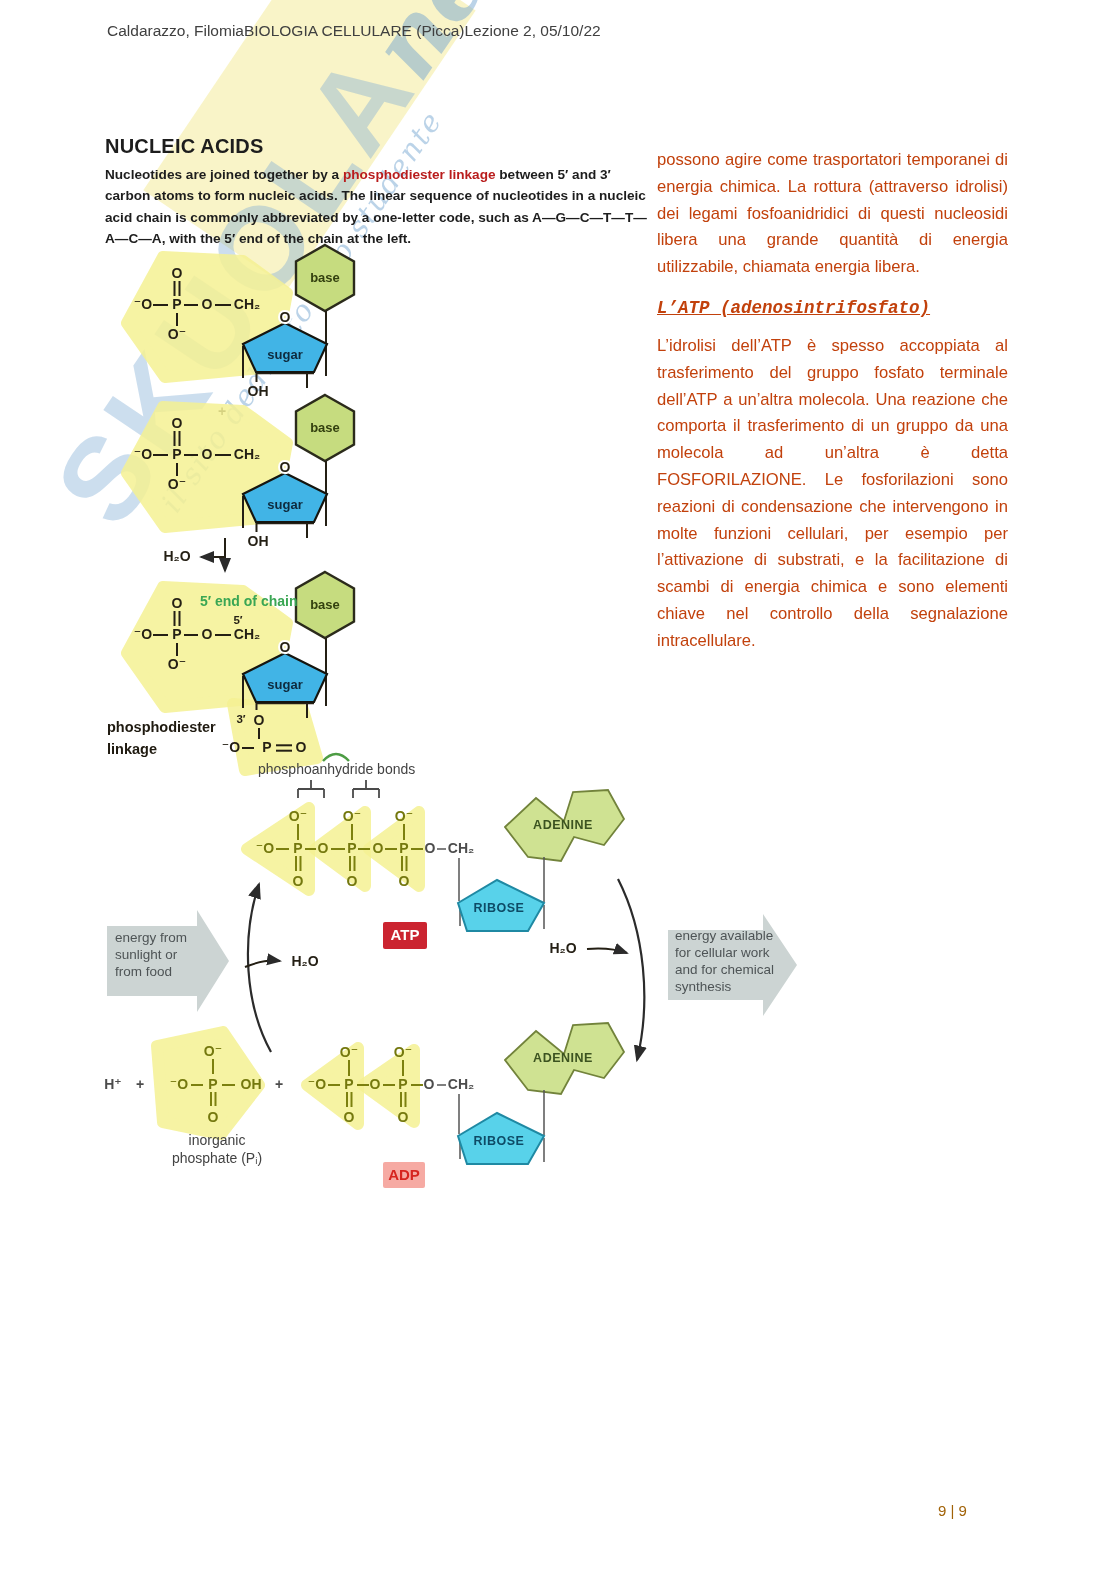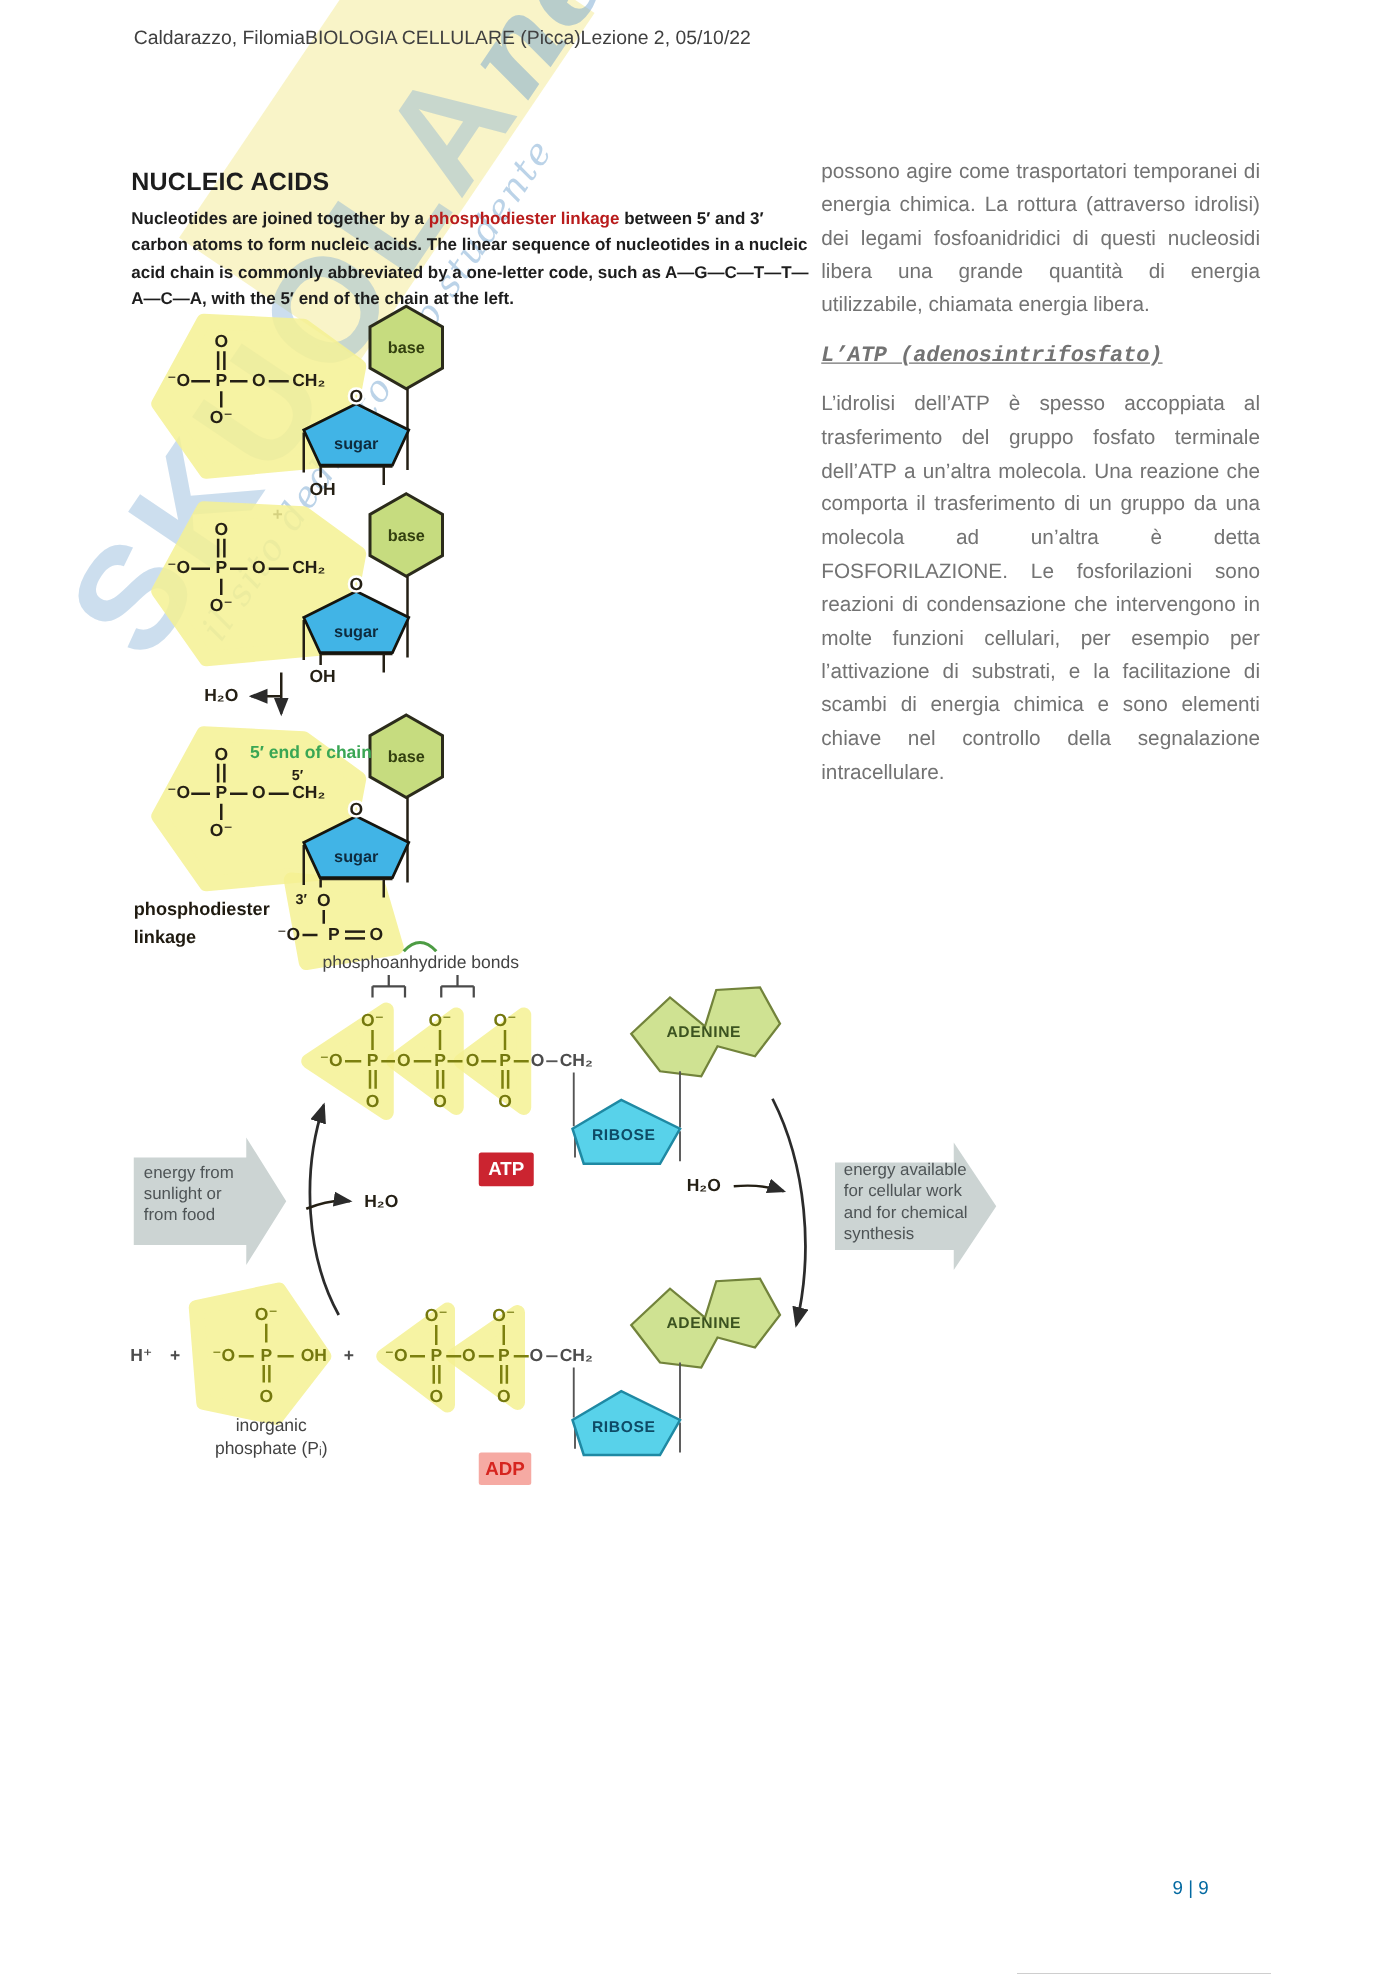--- a/index.html
+++ b/index.html
@@ -12,28 +12,28 @@
   .wm-band{position:absolute;left:298px;top:-62px;width:335px;height:175px;
            background:#f8f1ba;opacity:.8;}
   .wm-row{position:relative;white-space:nowrap;}
   .wm-brand{font-weight:bold;font-size:118px;letter-spacing:7px;color:rgba(128,172,212,.40);}
   .wm-net{font-style:italic;font-weight:bold;font-size:92px;color:rgba(112,162,206,.48);
           font-family:"DejaVu Serif",serif;}
   .wm-tag{font-style:italic;font-size:29px;color:rgba(120,168,210,.5);
           font-family:"DejaVu Serif",serif;margin:-16px 0 0 48px;letter-spacing:2px;}
   
   .header{position:absolute;left:107px;top:22px;font-size:15.5px;color:#404040;}
-  .footer{position:absolute;left:938px;top:1502px;font-size:15px;color:#0369a1;}
+  .footer{position:absolute;left:938px;top:1502px;font-size:15px;color:#a16207;}
   
   .fig-caption{position:absolute;left:105px;top:135px;width:550px;color:#1d1d1d;}
   .fig-title{font-size:20px;font-weight:bold;letter-spacing:.2px;margin-bottom:6px;}
   .fig-text{font-size:13.6px;font-weight:bold;line-height:1.58;}
   .fig-red{color:#b91c1c;margin-top:40px;}
   
-  .article{position:absolute;left:657px;top:124px;width:351px;color:#737373;}
+  .article{position:absolute;left:657px;top:147px;width:351px;color:#c2410c;}
   .article p{margin:0;font-size:16.6px;line-height:1.615;text-align:justify;text-justify:inter-word;}
   .art-heading{font-size:17.5px;font-weight:bold;font-style:italic;text-decoration:underline;
                margin:17px 0 15px 0;font-family:Liberation Mono, monospace;}
   
   .diagram{position:absolute;left:95px;top:240px;}
   svg text{font-family:"Liberation Sans","DejaVu Sans",sans-serif;}
   .at{font-size:14px;font-weight:bold;fill:#241f14;text-anchor:middle;dominant-baseline:middle;}
   .ol{fill:#74780e;}
   .gr{fill:#4c4c4c;}
   .sm{font-size:11.5px;}

